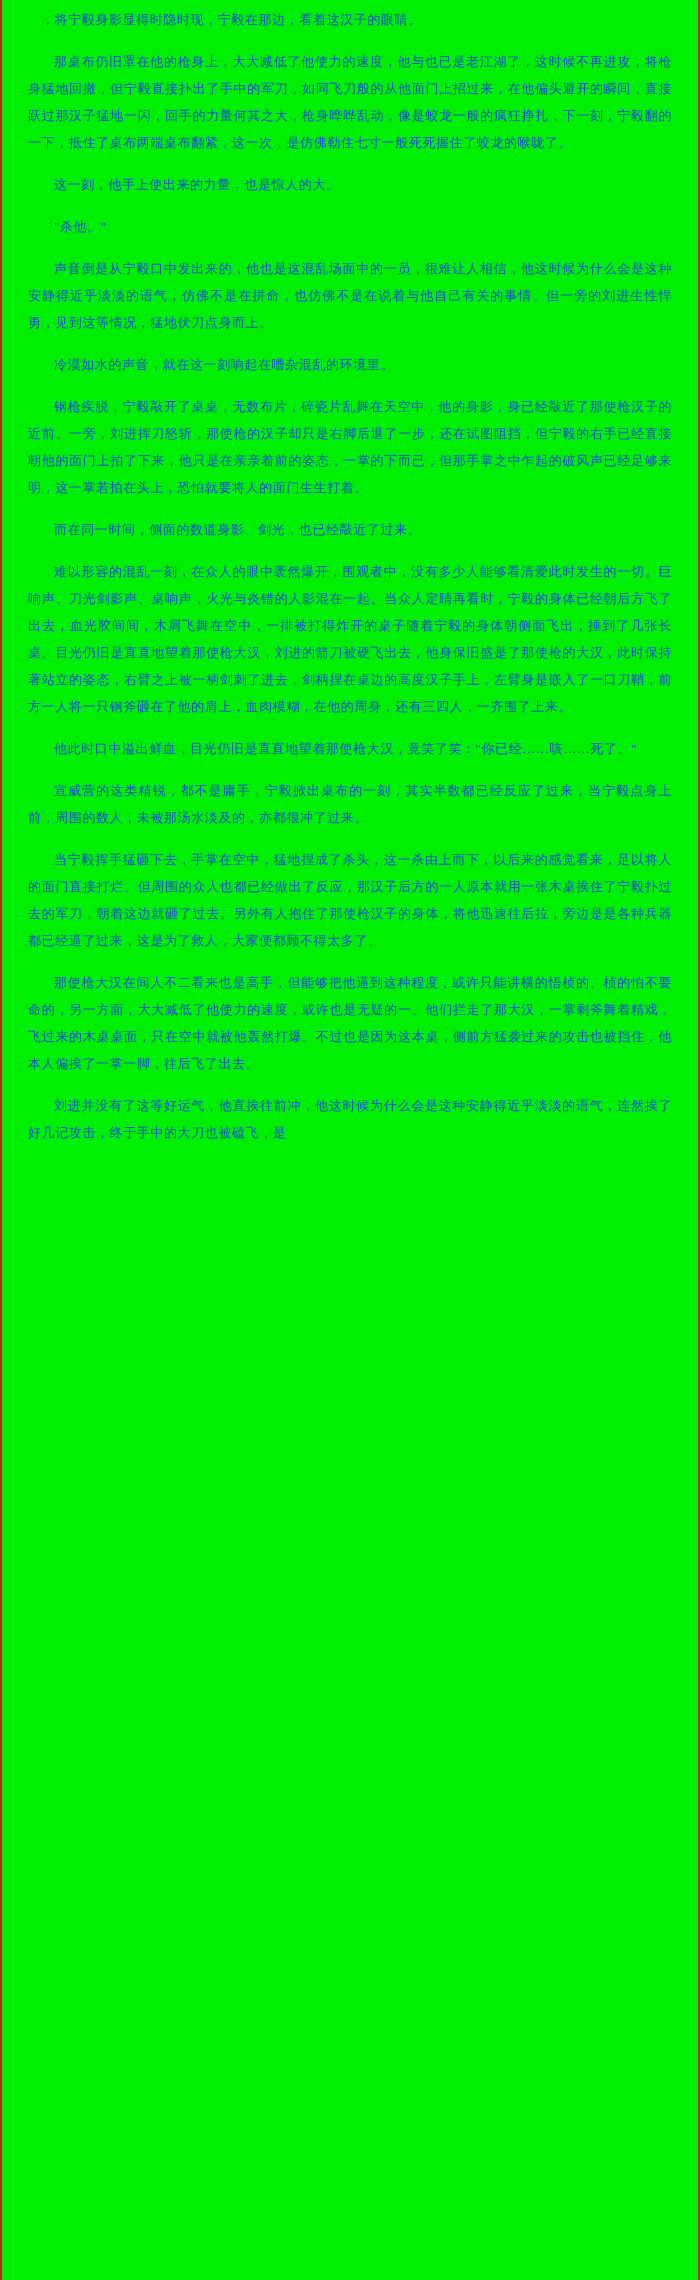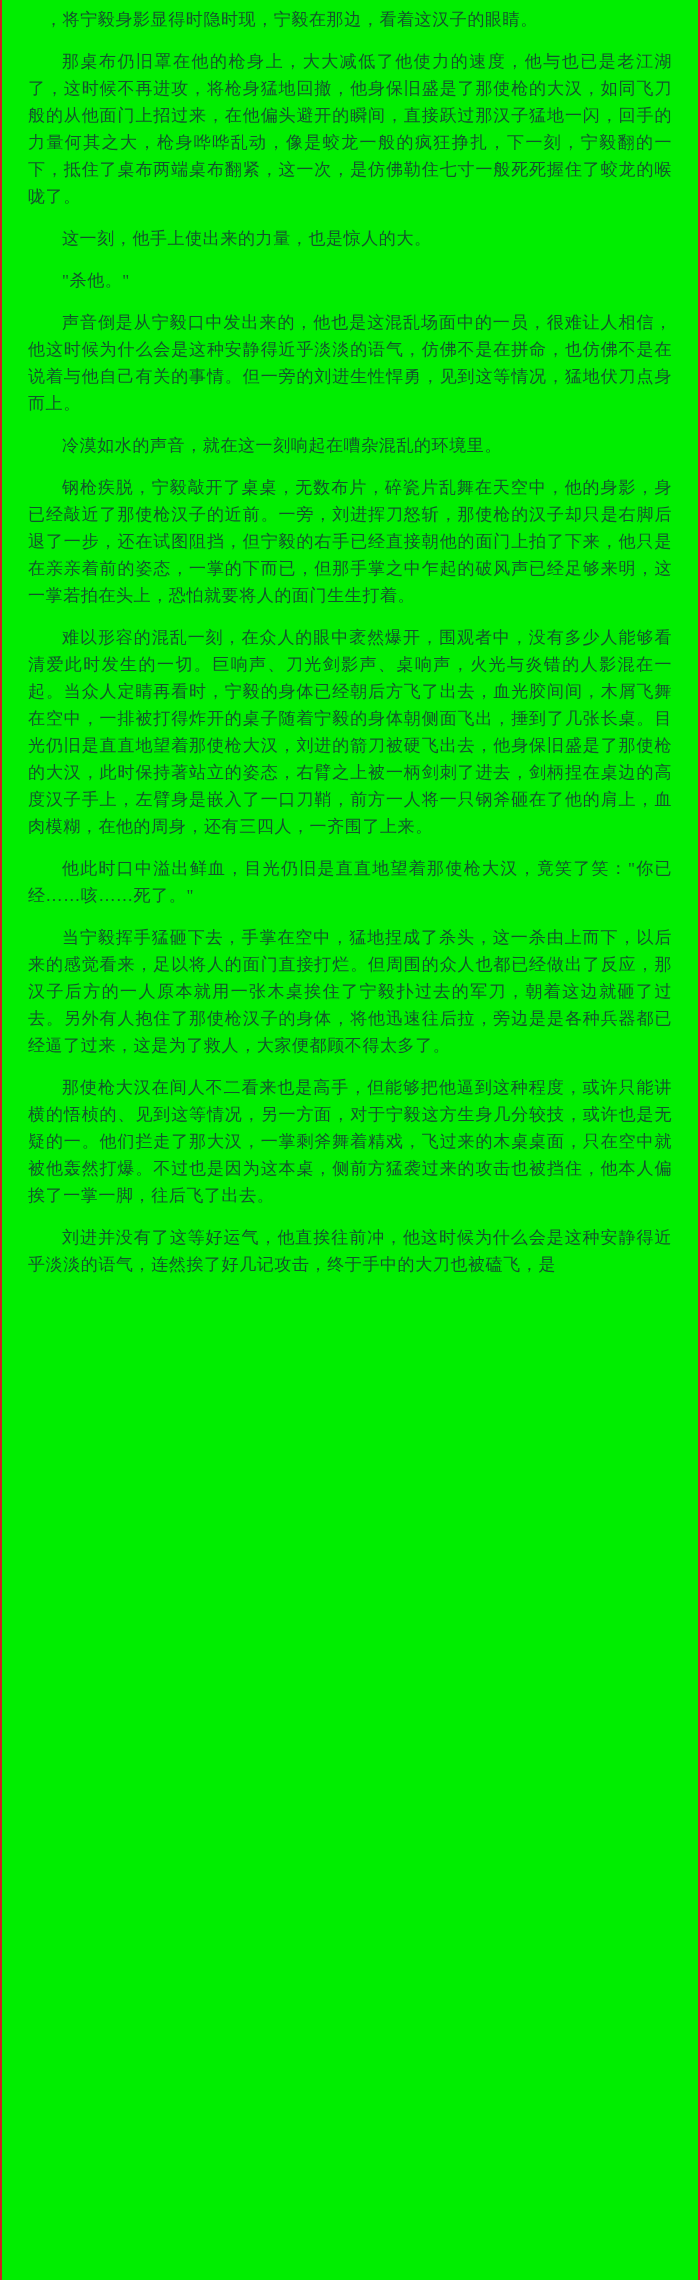--- a/index.html
+++ b/index.html
@@ -18,43 +18,45 @@
     box-sizing: border-box;
     border-left: 2px solid #cc2222;
     border-right: 2px solid #cc2222;
     padding: 6px 26px 20px 26px;
   }
   .content {
     width: 100%;
   }
   p.para {
     margin: 0 0 15px 0;
-    font-size: 17px;
+    font-size: 13px;
     line-height: 27px;
-    color: #14532d;
+    color: #1d4ed8;
     text-align: justify;
     text-indent: 2em;
     letter-spacing: 0.6px;
     font-weight: 400;
   }
   p.first {
     text-indent: 1em;
   }
 </style>
 </head>
 <body>
 
 <div class="page">
   <div class="content">
     <p class="para first">，将宁毅身影显得时隐时现，宁毅在那边，看着这汉子的眼睛。</p>
-    <p class="para">那桌布仍旧罩在他的枪身上，大大减低了他使力的速度，他与也已是老江湖了，这时候不再进攻，将枪身猛地回撤，他身保旧盛是了那使枪的大汉，如同飞刀般的从他面门上招过来，在他偏头避开的瞬间，直接跃过那汉子猛地一闪，回手的力量何其之大，枪身哗哗乱动，像是蛟龙一般的疯狂挣扎，下一刻，宁毅翻的一下，抵住了桌布两端桌布翻紧，这一次，是仿佛勒住七寸一般死死握住了蛟龙的喉咙了。</p>
+    <p class="para">那桌布仍旧罩在他的枪身上，大大减低了他使力的速度，他与也已是老江湖了，这时候不再进攻，将枪身猛地回撤，但宁毅直接扑出了手中的军刀，如同飞刀般的从他面门上招过来，在他偏头避开的瞬间，直接跃过那汉子猛地一闪，回手的力量何其之大，枪身哗哗乱动，像是蛟龙一般的疯狂挣扎，下一刻，宁毅翻的一下，抵住了桌布两端桌布翻紧，这一次，是仿佛勒住七寸一般死死握住了蛟龙的喉咙了。</p>
     <p class="para">这一刻，他手上使出来的力量，也是惊人的大。</p>
     <p class="para">"杀他。"</p>
     <p class="para">声音倒是从宁毅口中发出来的，他也是这混乱场面中的一员，很难让人相信，他这时候为什么会是这种安静得近乎淡淡的语气，仿佛不是在拼命，也仿佛不是在说着与他自己有关的事情。但一旁的刘进生性悍勇，见到这等情况，猛地伏刀点身而上。</p>
     <p class="para">冷漠如水的声音，就在这一刻响起在嘈杂混乱的环境里。</p>
     <p class="para">钢枪疾脱，宁毅敲开了桌桌，无数布片，碎瓷片乱舞在天空中，他的身影，身已经敲近了那使枪汉子的近前。一旁，刘进挥刀怒斩，那使枪的汉子却只是右脚后退了一步，还在试图阻挡，但宁毅的右手已经直接朝他的面门上拍了下来，他只是在亲亲着前的姿态，一掌的下而已，但那手掌之中乍起的破风声已经足够来明，这一掌若拍在头上，恐怕就要将人的面门生生打着。</p>
+    <p class="para">而在同一时间，侧面的数道身影、剑光，也已经敲近了过来。</p>
     <p class="para">难以形容的混乱一刻，在众人的眼中袤然爆开，围观者中，没有多少人能够看清爱此时发生的一切。巨响声、刀光剑影声、桌响声，火光与炎错的人影混在一起。当众人定睛再看时，宁毅的身体已经朝后方飞了出去，血光胶间间，木屑飞舞在空中，一排被打得炸开的桌子随着宁毅的身体朝侧面飞出，捶到了几张长桌。目光仍旧是直直地望着那使枪大汉，刘进的箭刀被硬飞出去，他身保旧盛是了那使枪的大汉，此时保持著站立的姿态，右臂之上被一柄剑刺了进去，剑柄捏在桌边的高度汉子手上，左臂身是嵌入了一口刀鞘，前方一人将一只钢斧砸在了他的肩上，血肉模糊，在他的周身，还有三四人，一齐围了上来。</p>
     <p class="para">他此时口中溢出鲜血，目光仍旧是直直地望着那使枪大汉，竟笑了笑："你已经……咳……死了。"</p>
+    <p class="para">宣威营的这类精锐，都不是庸手，宁毅掀出桌布的一刻，其实半数都已经反应了过来，当宁毅点身上前，周围的数人，未被那汤水淡及的，亦都很冲了过来。</p>
     <p class="para">当宁毅挥手猛砸下去，手掌在空中，猛地捏成了杀头，这一杀由上而下，以后来的感觉看来，足以将人的面门直接打烂。但周围的众人也都已经做出了反应，那汉子后方的一人原本就用一张木桌挨住了宁毅扑过去的军刀，朝着这边就砸了过去。另外有人抱住了那使枪汉子的身体，将他迅速往后拉，旁边是是各种兵器都已经逼了过来，这是为了救人，大家便都顾不得太多了。</p>
-    <p class="para">那使枪大汉在间人不二看来也是高手，但能够把他逼到这种程度，或许只能讲横的悟桢的、见到这等情况，另一方面，对于宁毅这方生身几分较技，或许也是无疑的一。他们拦走了那大汉，一掌剩斧舞着精戏，飞过来的木桌桌面，只在空中就被他轰然打爆。不过也是因为这本桌，侧前方猛袭过来的攻击也被挡住，他本人偏挨了一掌一脚，往后飞了出去。</p>
+    <p class="para">那使枪大汉在间人不二看来也是高手，但能够把他逼到这种程度，或许只能讲横的悟桢的、桢的怕不要命的，另一方面，大大减低了他使力的速度，或许也是无疑的一。他们拦走了那大汉，一掌剩斧舞着精戏，飞过来的木桌桌面，只在空中就被他轰然打爆。不过也是因为这本桌，侧前方猛袭过来的攻击也被挡住，他本人偏挨了一掌一脚，往后飞了出去。</p>
     <p class="para">刘进并没有了这等好运气，他直挨往前冲，他这时候为什么会是这种安静得近乎淡淡的语气，连然挨了好几记攻击，终于手中的大刀也被磕飞，是</p>
   </div>
 </div>
 
 </body></html>

